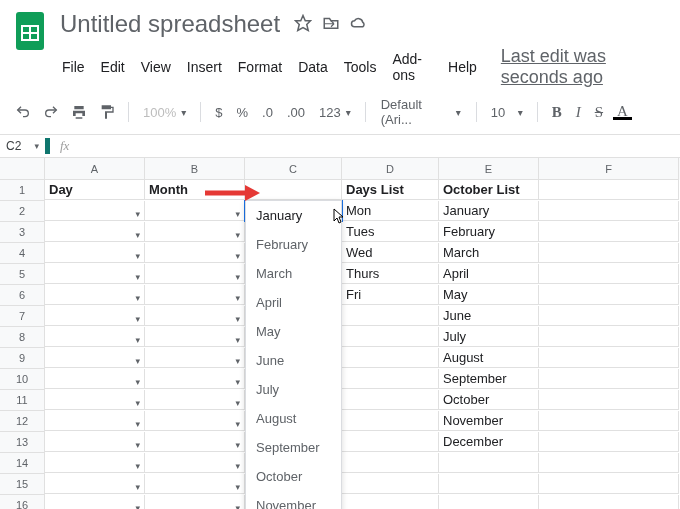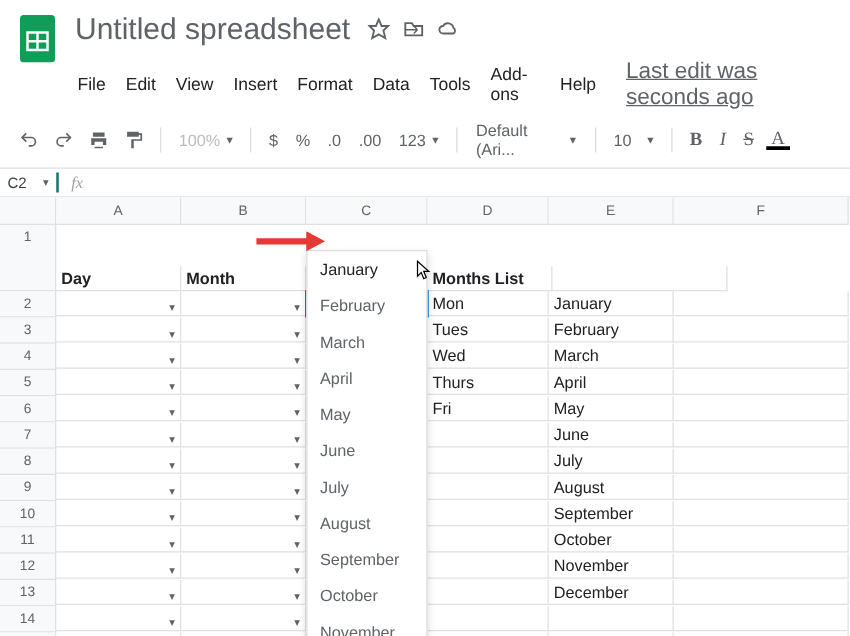--- a/index.html
+++ b/index.html
@@ -22,31 +22,31 @@
   .chev::after { content:"▾"; font-size:10px; color:#5f6368; margin-left:2px; }
   .font-btn { width: 90px; border:1px solid transparent; display:flex; align-items:center; justify-content:space-between; padding:0 4px;}
   .fsize { width:40px; display:flex; align-items:center; justify-content:space-between; padding:0 4px;}
   .bold { font-weight:bold; font-family:"Times New Roman",serif; font-size:15px;}
   .ital { font-style:italic; font-family:"Times New Roman",serif; font-size:15px;}
   .strike { text-decoration:line-through; font-family:"Times New Roman",serif; font-size:15px;}
   .tcolor { border-bottom:3px solid #000; font-family:"Times New Roman",serif; font-size:15px; line-height:12px; padding-bottom:0;}
   .namebox-row { display:flex; align-items:center; border-bottom:1px solid #e0e0e0; }
   .name-box { width: 45px; font-size:12px; color:#3c4043; padding:4px 6px; border-right: none; display:flex; align-items:center; justify-content:space-between;}
   .name-box::after{content:"▾"; font-size:9px; color:#5f6368;}
-  .fx { font-style:italic; font-family:Liberation Serif, serif; color:#9e9e9e; font-size:13px; padding:0 10px; border-left:2px solid #0f766e;}
+  .fx { font-style:italic; font-family:Liberation Serif, serif; color:#9e9e9e; font-size:13px; padding:0 10px; border-left:5px solid #0f766e;}
   .formula-bar { flex:1; padding:4px; }
   .grid { position:relative; }
   .col-headers { display:flex; position:sticky; top:0; background:#f8f9fa; }
   .corner { width:45px; height:22px; background:#f8f9fa; border-right:1px solid #e0e0e0; border-bottom:1px solid #e0e0e0;}
   .col-h { height:22px; border-right:1px solid #e0e0e0; border-bottom:1px solid #e0e0e0; text-align:center; font-size:11px; color:#5f6368; line-height:22px; background:#f8f9fa;}
   .rows { }
   .row { display:flex; }
   .row-h { width:45px; text-align:center; font-size:11px; color:#5f6368; border-right:1px solid #e0e0e0; border-bottom:1px solid #e0e0e0; background:#f8f9fa; line-height:20px;}
   .cell { height:20px; border-right:1px solid #e0e0e0; border-bottom:1px solid #e0e0e0; font-size:13px; padding:0 4px; line-height:20px; overflow:hidden; white-space:nowrap; position:relative;}
-  .hdr-cell { font-weight:bold;margin-top:33px; }
+  .hdr-cell { font-weight:bold; }
   .dv-arrow::after { content:"▾"; position:absolute; right:4px; top:3px; font-size:9px; color:#5f6368;}
   .active-cell { outline:2px solid #1a73e8; outline-offset:-1px; z-index:2; }
   .dropdown { position:absolute; background:#fff; border:1px solid #dadce0; box-shadow:0 2px 6px rgba(0,0,0,0.15); z-index:10; width:97px; }
   .dropdown-item { padding:7px 10px; font-size:13px; color:#5f6368; cursor:pointer; }
   .dropdown-item.first { color:#202124; }
   .arrow-annot { position:absolute; z-index:15; }
   .cursor-icon { position:absolute; z-index:16; font-size:14px; }
   
   .cA{width:100px;} .cB{width:100px;} .cC{width:97px;} .cD{width:97px;} .cE{width:100px;} .cF{width:140px;}
 </style>
@@ -154,21 +154,22 @@
     <div class="col-h cD">D</div>
     <div class="col-h cE">E</div>
     <div class="col-h cF">F</div>
   </div>
   <div class="rows" id="rows">
       <div class="row">
         <div class="row-h">1</div>
         <div class="cell cA hdr-cell">Day</div>
         <div class="cell cB hdr-cell">Month</div>
         <div class="cell cC hdr-cell"></div>
-        <div class="cell cE hdr-cell">Months List</div>
+        <div class="cell cD hdr-cell">Days List</div>
+        <div class="cell cE hdr-cell">October List</div>
         <div class="cell cF hdr-cell"></div>
       </div>
       <div class="row">
         <div class="row-h">2</div>
         <div class="cell cA dv-arrow"></div>
         <div class="cell cB dv-arrow"></div>
         <div class="cell cC active-cell dv-arrow"></div>
         <div class="cell cD">Mon</div>
         <div class="cell cE">January</div>
         <div class="cell cF"></div>

